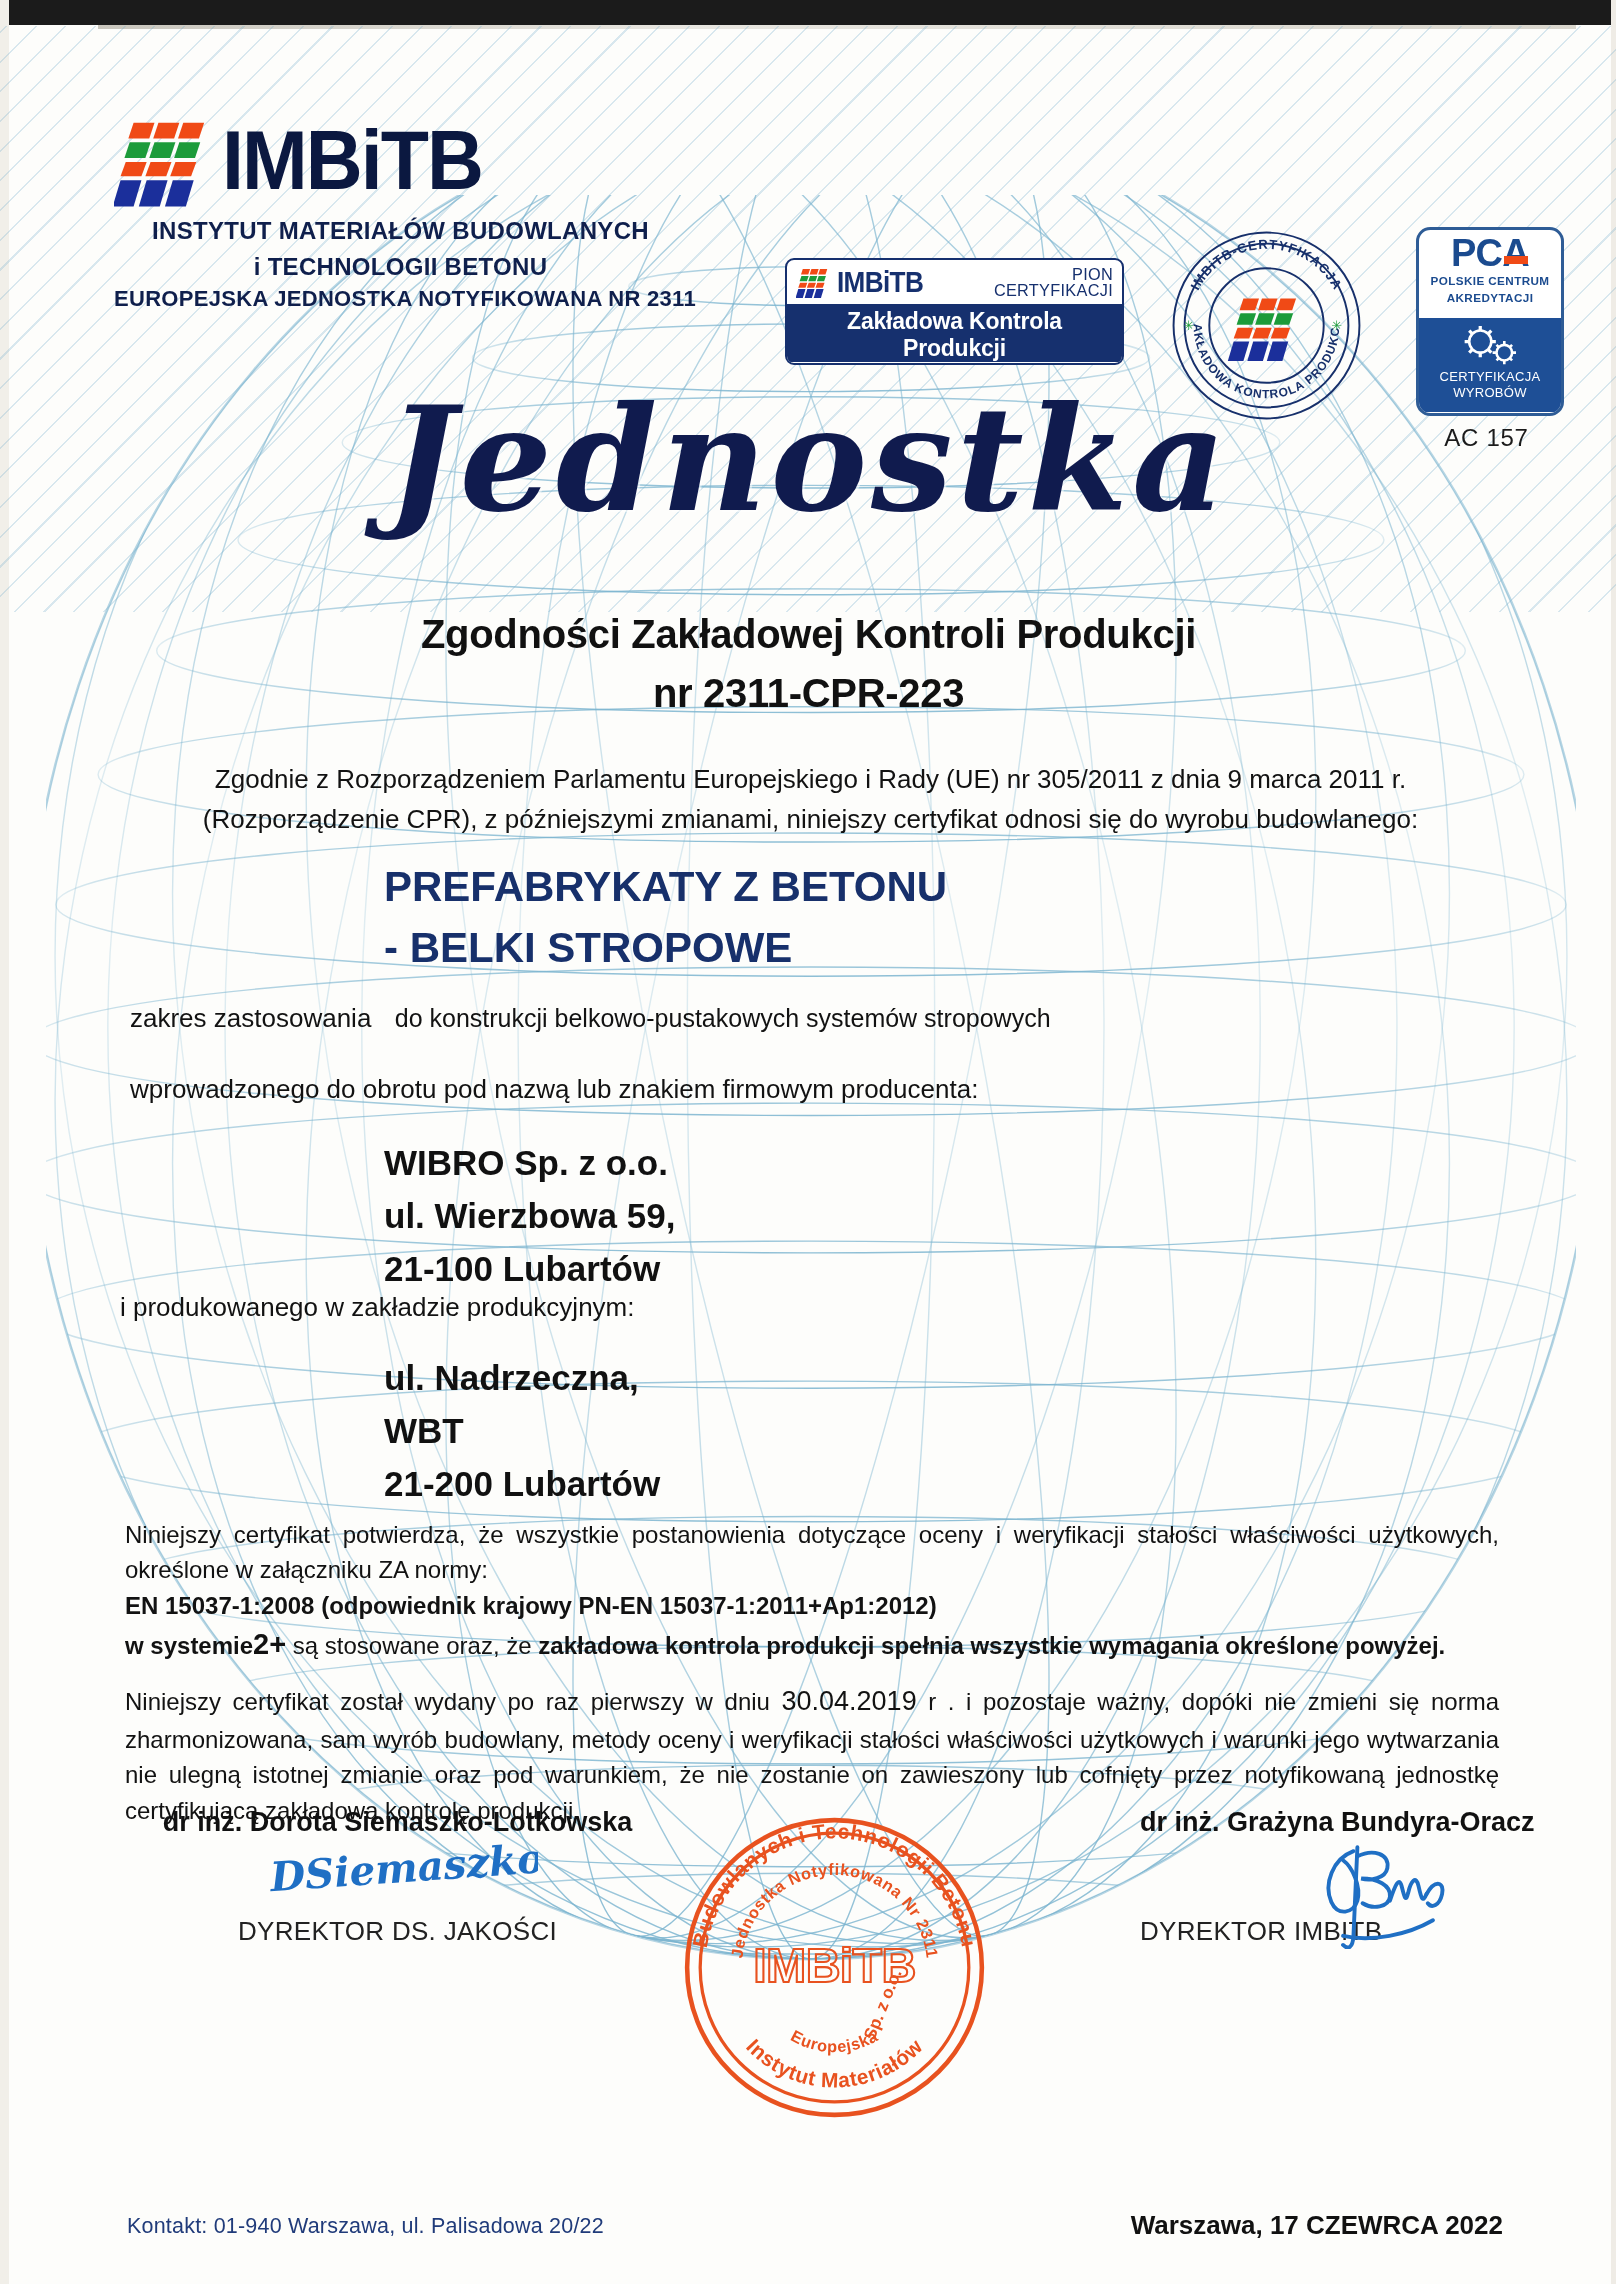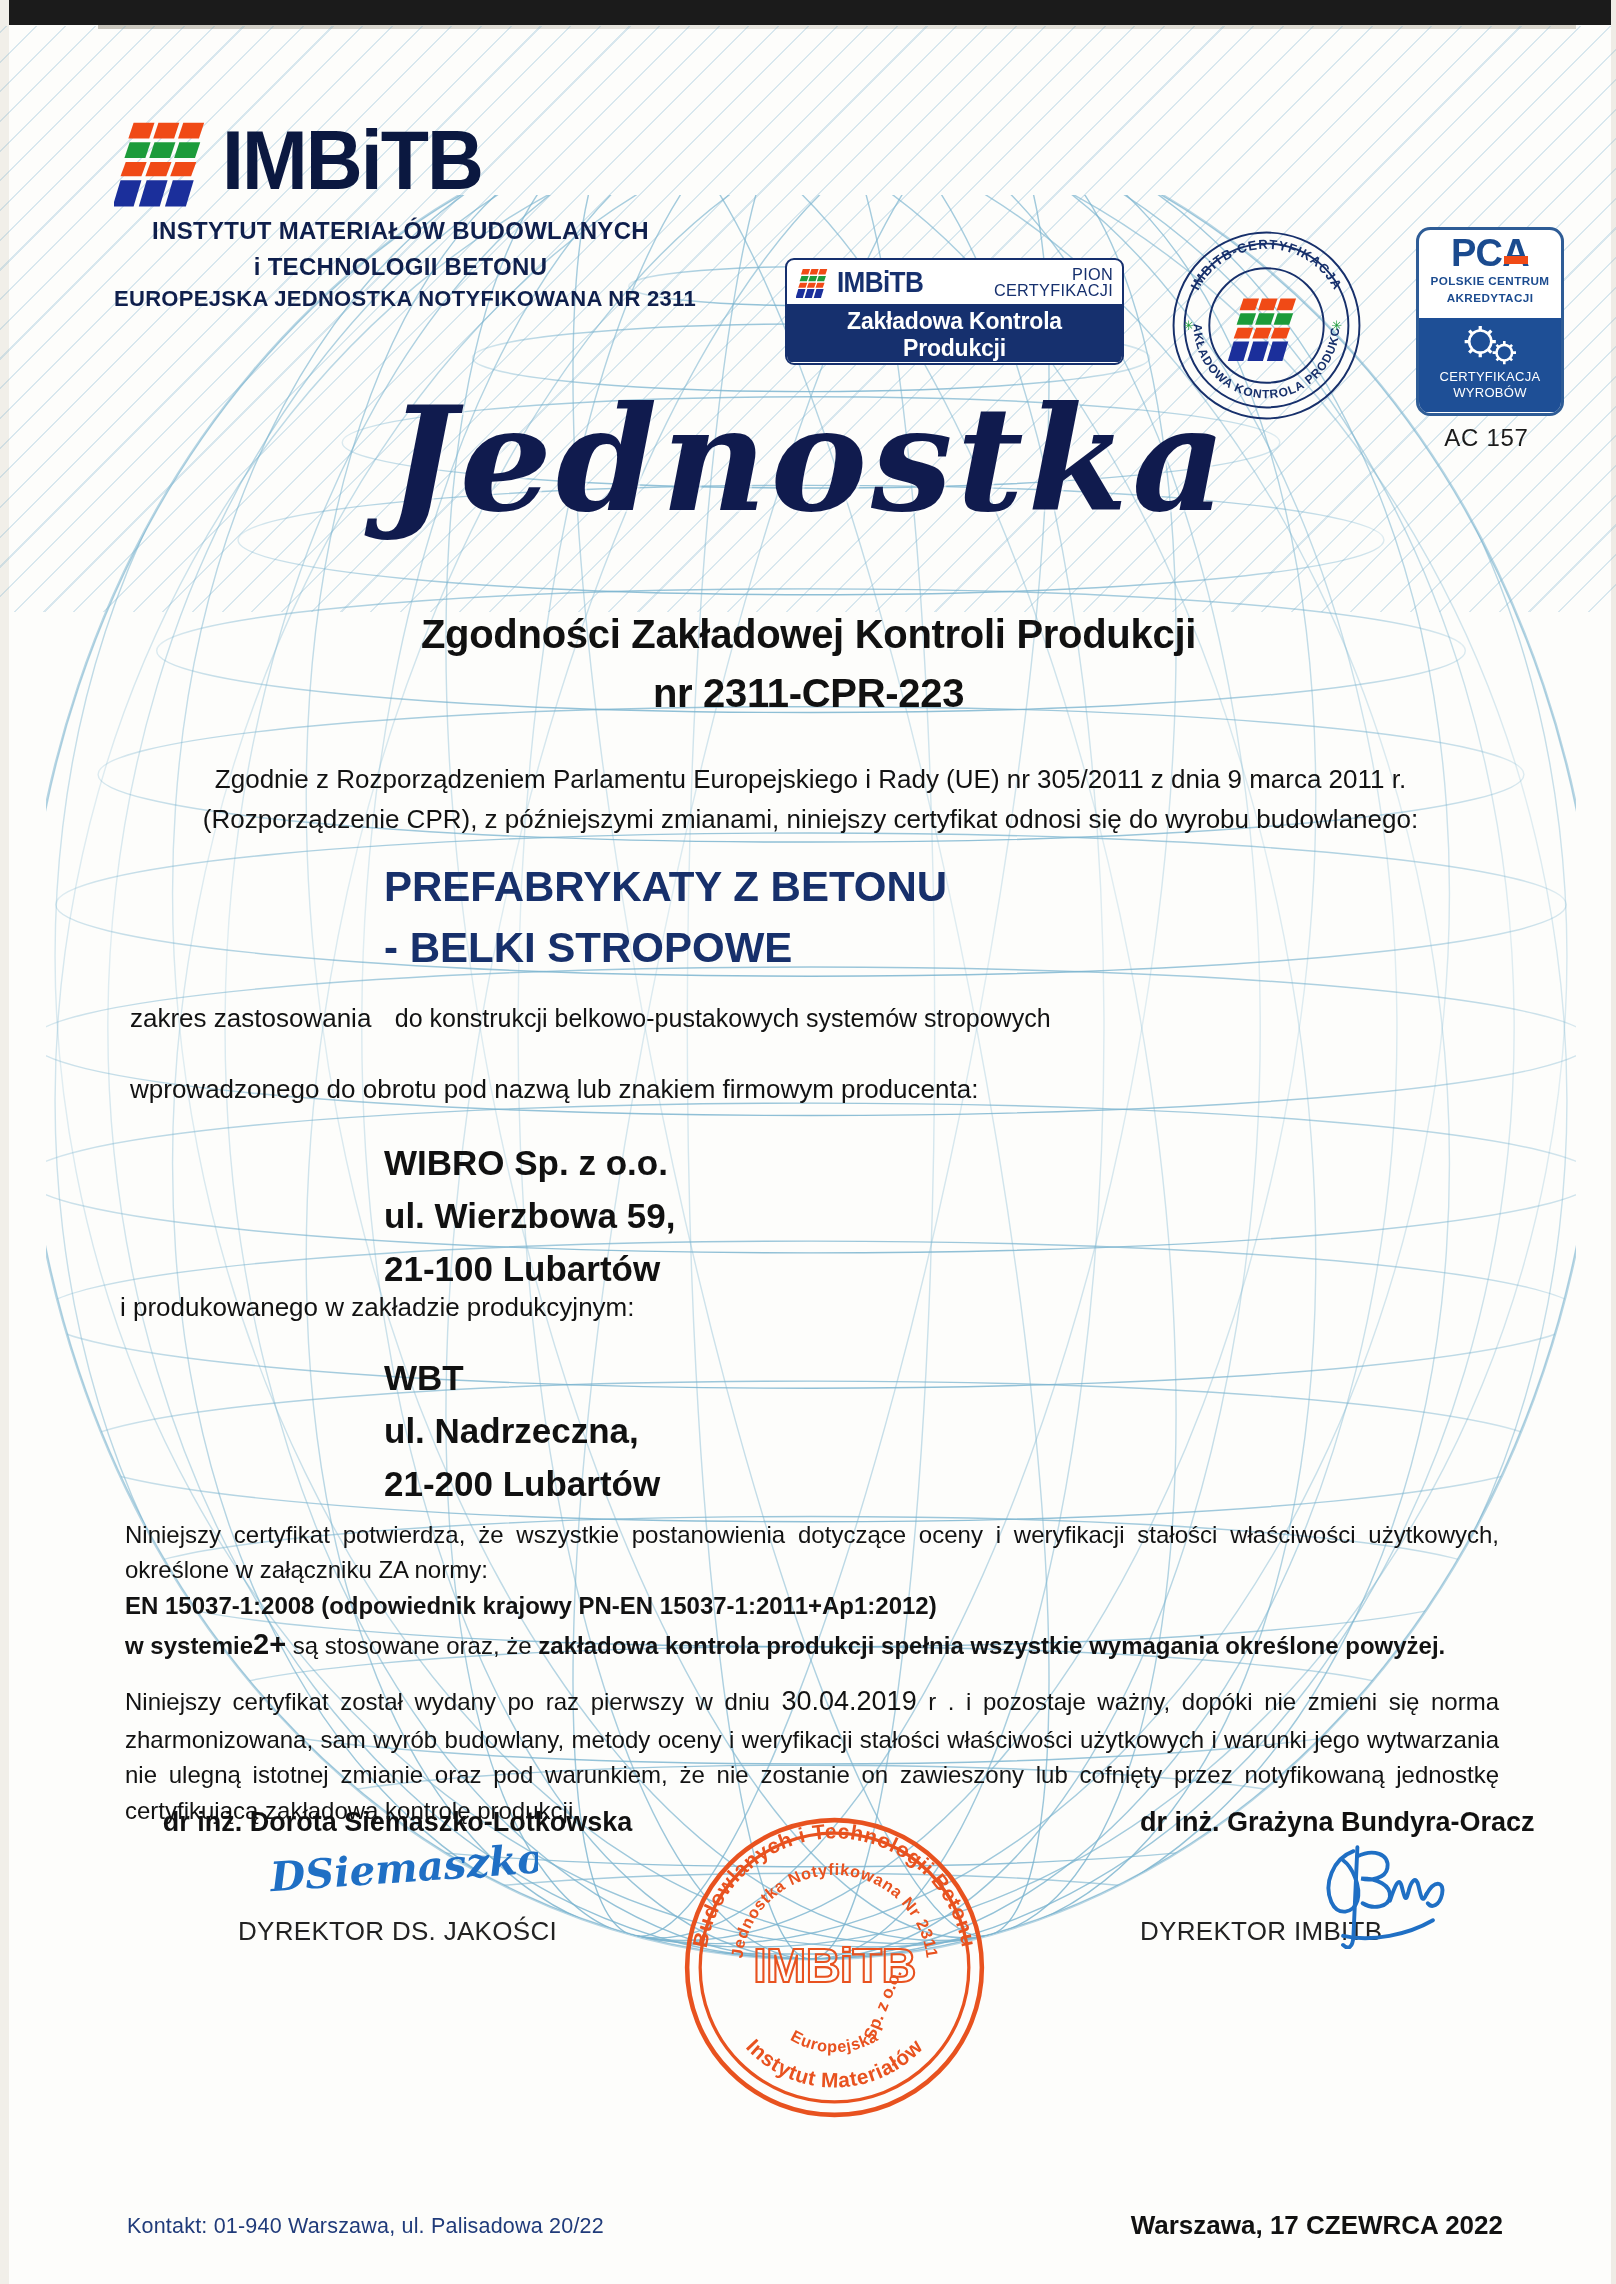--- a/index.html
+++ b/index.html
@@ -495,22 +495,22 @@
 
     <div class="intro-mfr">wprowadzonego do obrotu pod nazwą lub znakiem firmowym producenta:</div>
     <div class="mfr">
       <div>WIBRO Sp. z o.o.</div>
       <div>ul. Wierzbowa 59,</div>
       <div>21-100 Lubartów</div>
     </div>
 
     <div class="intro-plant">i produkowanego w zakładzie  produkcyjnym:</div>
     <div class="plant">
+      <div>ul. Nadrzeczna,</div>
       <div>WBT</div>
-      <div>ul. Nadrzeczna,</div>
       <div>21-200 Lubartów</div>
     </div>
 
     <div class="legal">
       <p>Niniejszy certyfikat potwierdza, że wszystkie postanowienia dotyczące oceny i weryfikacji stałości właściwości użytkowych, określone w załączniku ZA normy:</p>
       <p class="bold-line">EN 15037-1:2008 (odpowiednik krajowy PN-EN 15037-1:2011+Ap1:2012)</p>
       <p>
         <span class="sys">w systemie</span><span class="sysnum">2+</span><span> są stosowane oraz, że </span><span class="bold-line">zakładowa kontrola produkcji spełnia wszystkie wymagania określone powyżej.</span>
       </p>
       <p class="p-gap">

